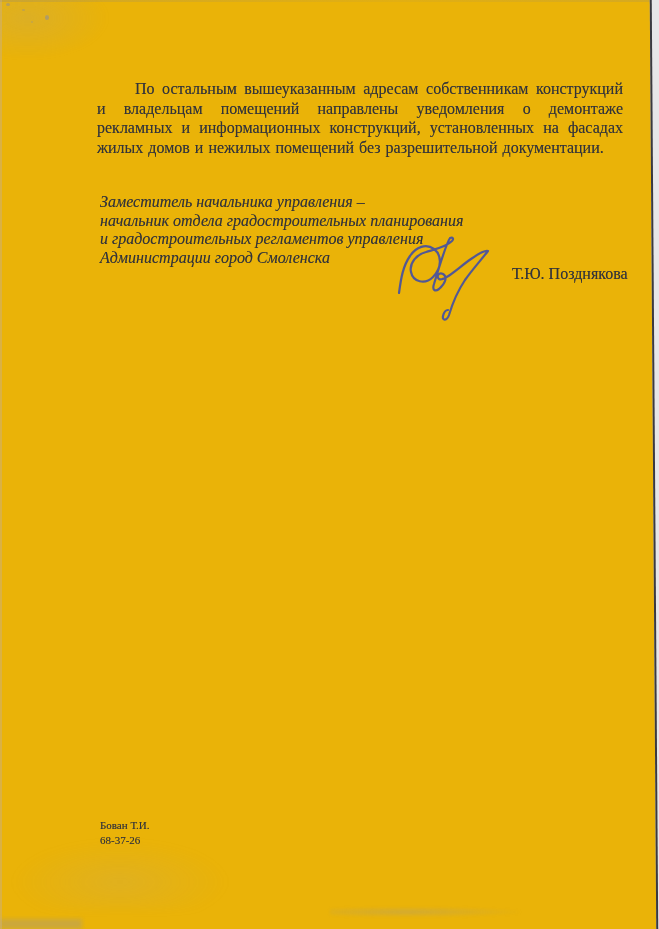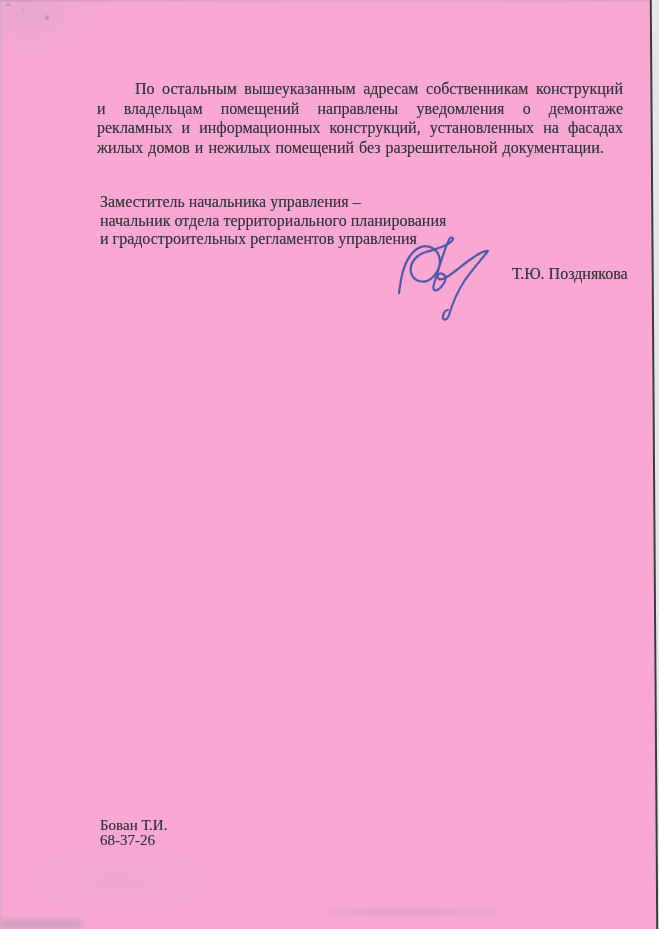--- a/index.html
+++ b/index.html
@@ -7,21 +7,21 @@
     padding: 0;
     width: 659px;
     height: 929px;
     overflow: hidden;
     background: #f4f3f2;
   }
   .page {
     position: relative;
     width: 659px;
     height: 929px;
-    background: #f9a8d4;
+    background: #eab308;
     font-family: "Liberation Serif", "DejaVu Serif", serif;
     color: #33343a;
     overflow: hidden;
   }
   
   .body-paragraph {
     position: absolute;
     left: 97px;
     top: 63px;
     width: 526px;
@@ -34,20 +34,21 @@
     text-shadow: 0 0 0.6px rgba(52, 52, 62, 0.55);
   }
   .signature-block {
     position: absolute;
     left: 100px;
     top: 193px;
     width: 400px;
     font-size: 16px;
     line-height: 18.5px;
     text-shadow: 0 0 0.6px rgba(52, 52, 62, 0.55);
+    font-style: italic;
   }
   .signatory-name {
     position: absolute;
     left: 512px;
     top: 264px;
     font-size: 16px;
     line-height: 19px;
     white-space: nowrap;
     text-shadow: 0 0 0.6px rgba(52, 52, 62, 0.55);
     text-align: right;
@@ -56,21 +57,21 @@
     position: absolute;
     left: 386px;
     top: 216px;
     width: 115px;
     height: 115px;
   }
   .footer-block {
     position: absolute;
     left: 100px;
     top: 818px;
-    font-size: 15px;
+    font-size: 11px;
     line-height: 15px;
     text-shadow: 0 0 0.5px rgba(52, 52, 62, 0.5);
   }
   
   .scan-right-strip {
     position: absolute;
     left: 653px;
     top: -6px;
     width: 12px;
     height: 941px;
@@ -119,22 +120,23 @@
 </style>
 </head>
 <body>
 
 <div class="page">
 
   <p class="body-paragraph">По остальным вышеуказанным адресам собственникам конструкций и владельцам помещений направлены уведомления о демонтаже рекламных и информационных конструкций, установленных на фасадах жилых домов и нежилых помещений без разрешительной документации.</p>
 
   <div class="signature-block">
     <div>Заместитель начальника управления –</div>
-    <div>начальник отдела территориального планирования</div>
+    <div>начальник отдела градостроительных планирования</div>
     <div>и градостроительных регламентов управления</div>
+    <div>Администрации город Смоленска</div>
   </div>
 
   <svg class="signature-svg" viewBox="0 0 115 115">
     <path fill="none" stroke="#4450a2" stroke-width="2.2" stroke-linecap="round" stroke-linejoin="round" opacity="0.92" d="M 13 77
              C 15 62, 17 50, 24 40
              C 30 31, 40 27, 48 33
              C 56 39, 56 52, 47 61
              C 39 69, 27 66, 25 56
              C 23 47, 31 38, 40 36
              C 50 33, 60 31, 66 25

